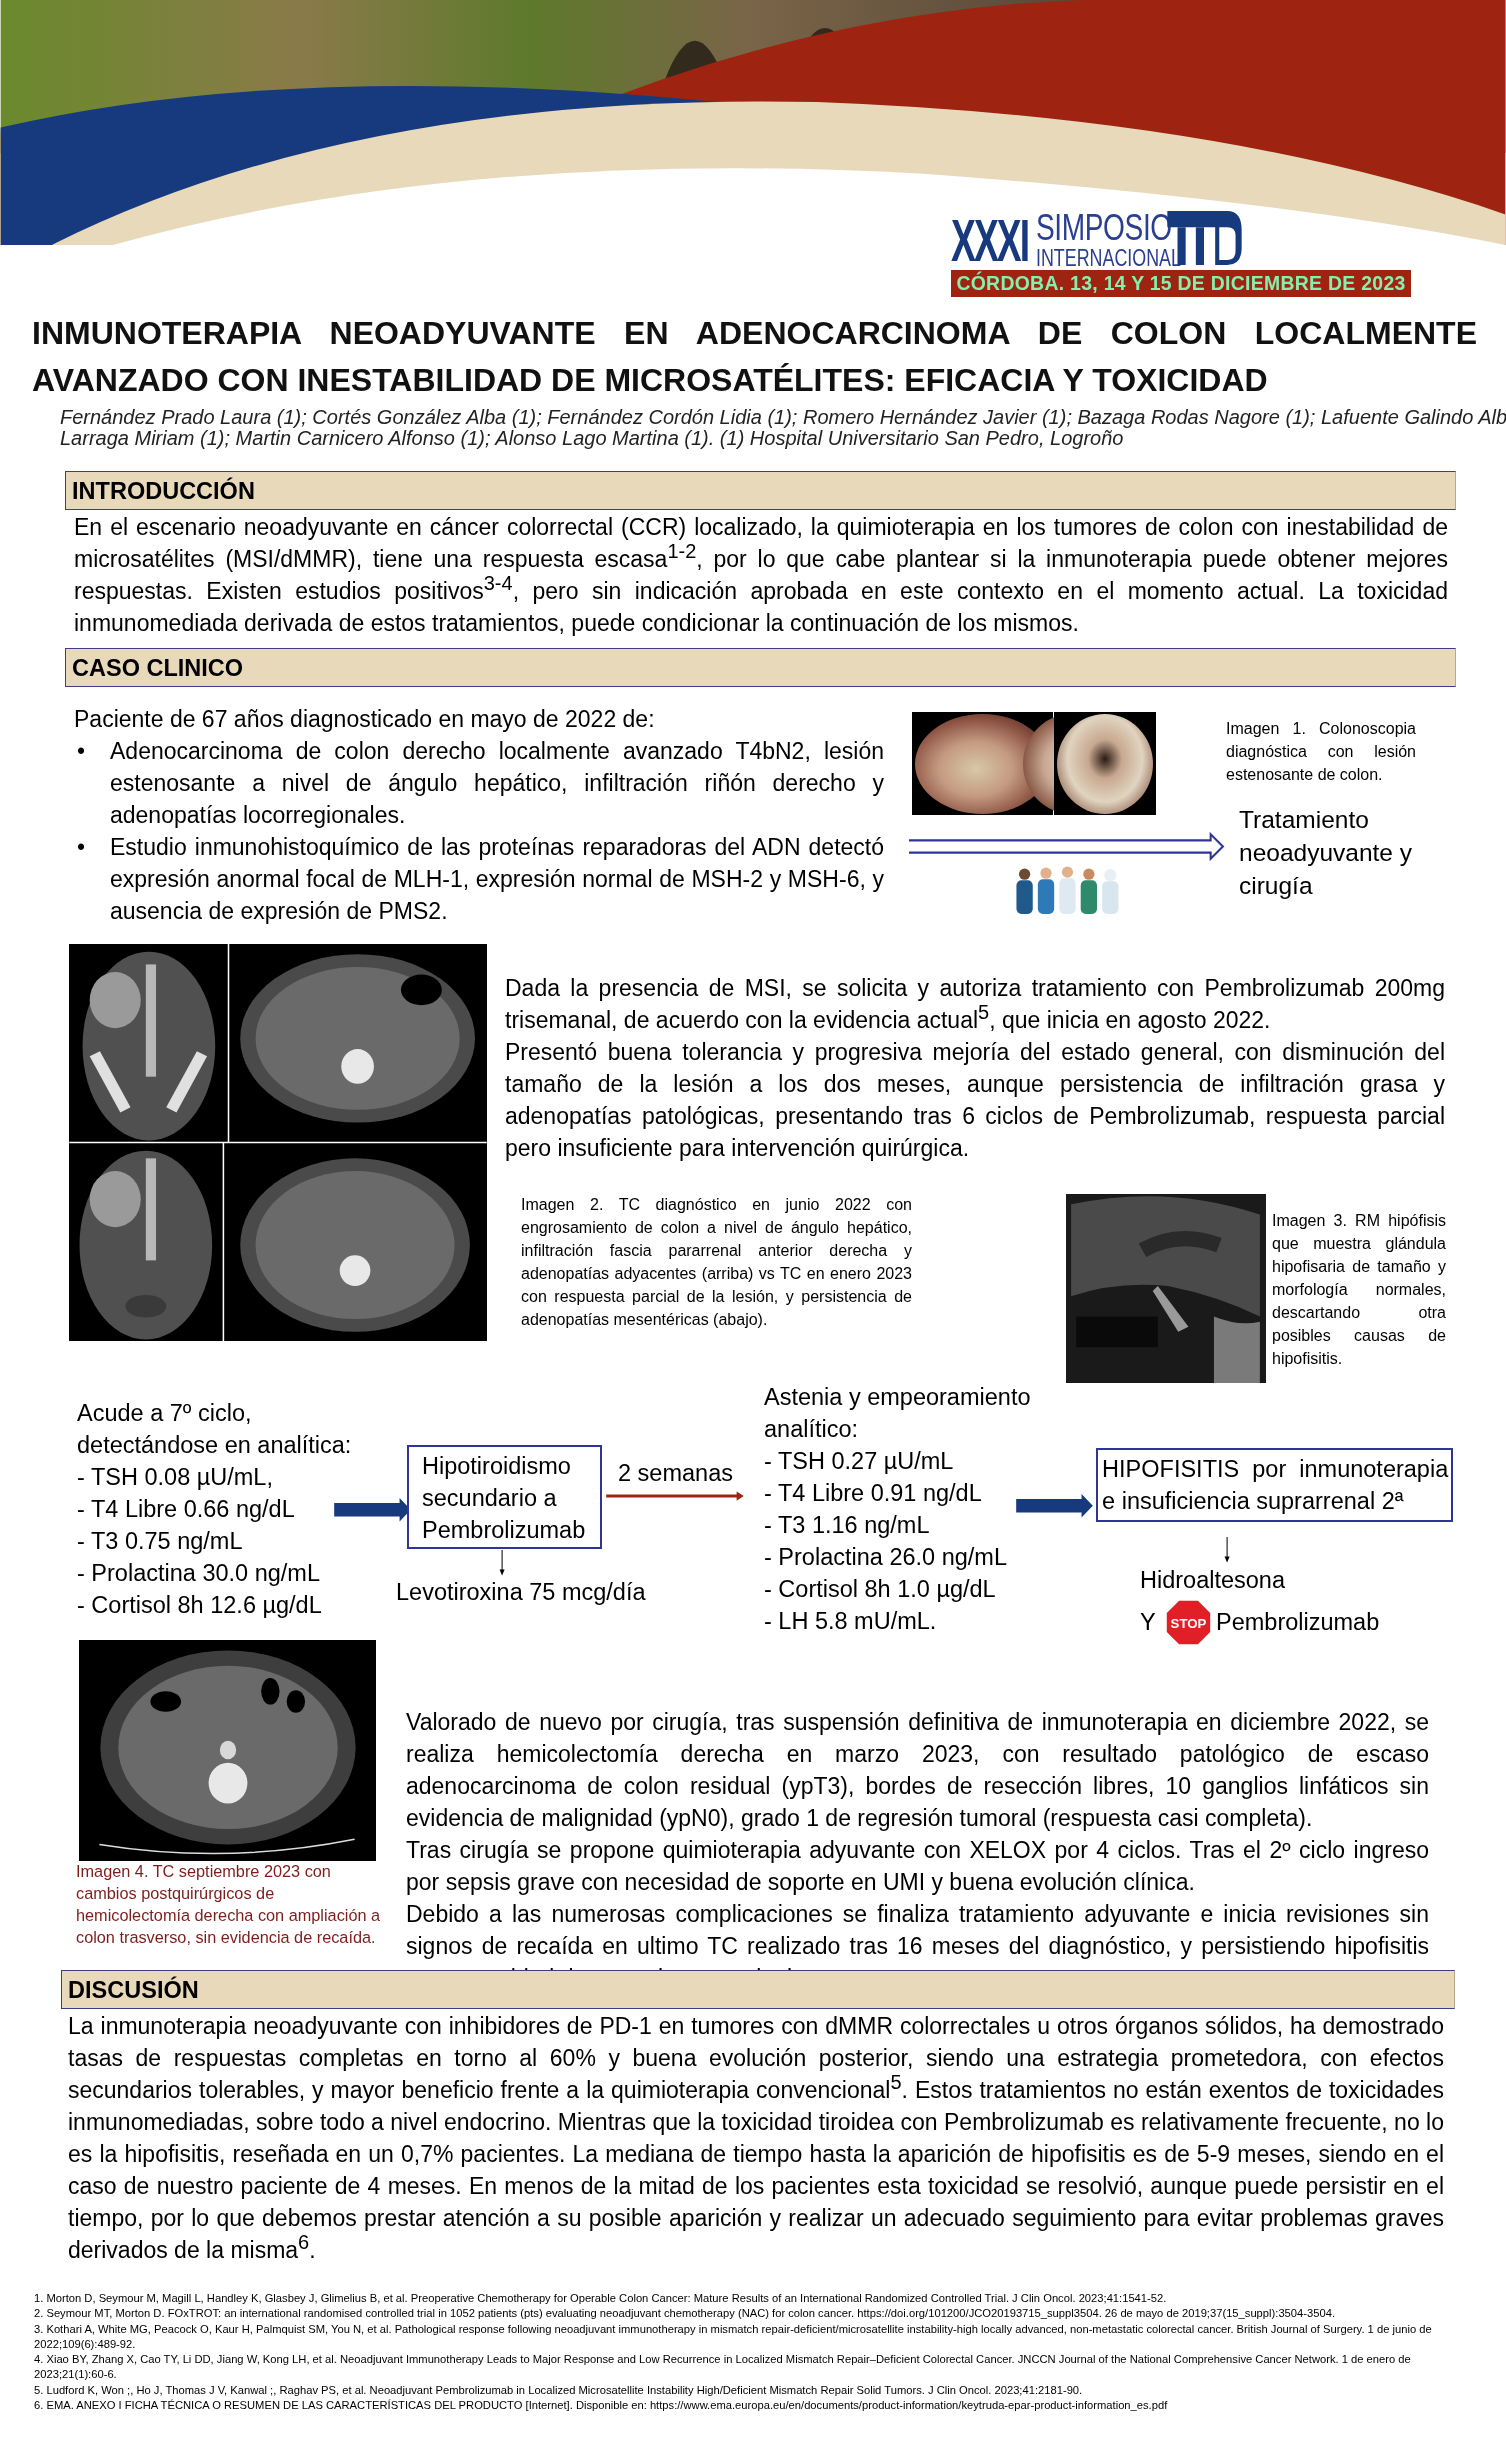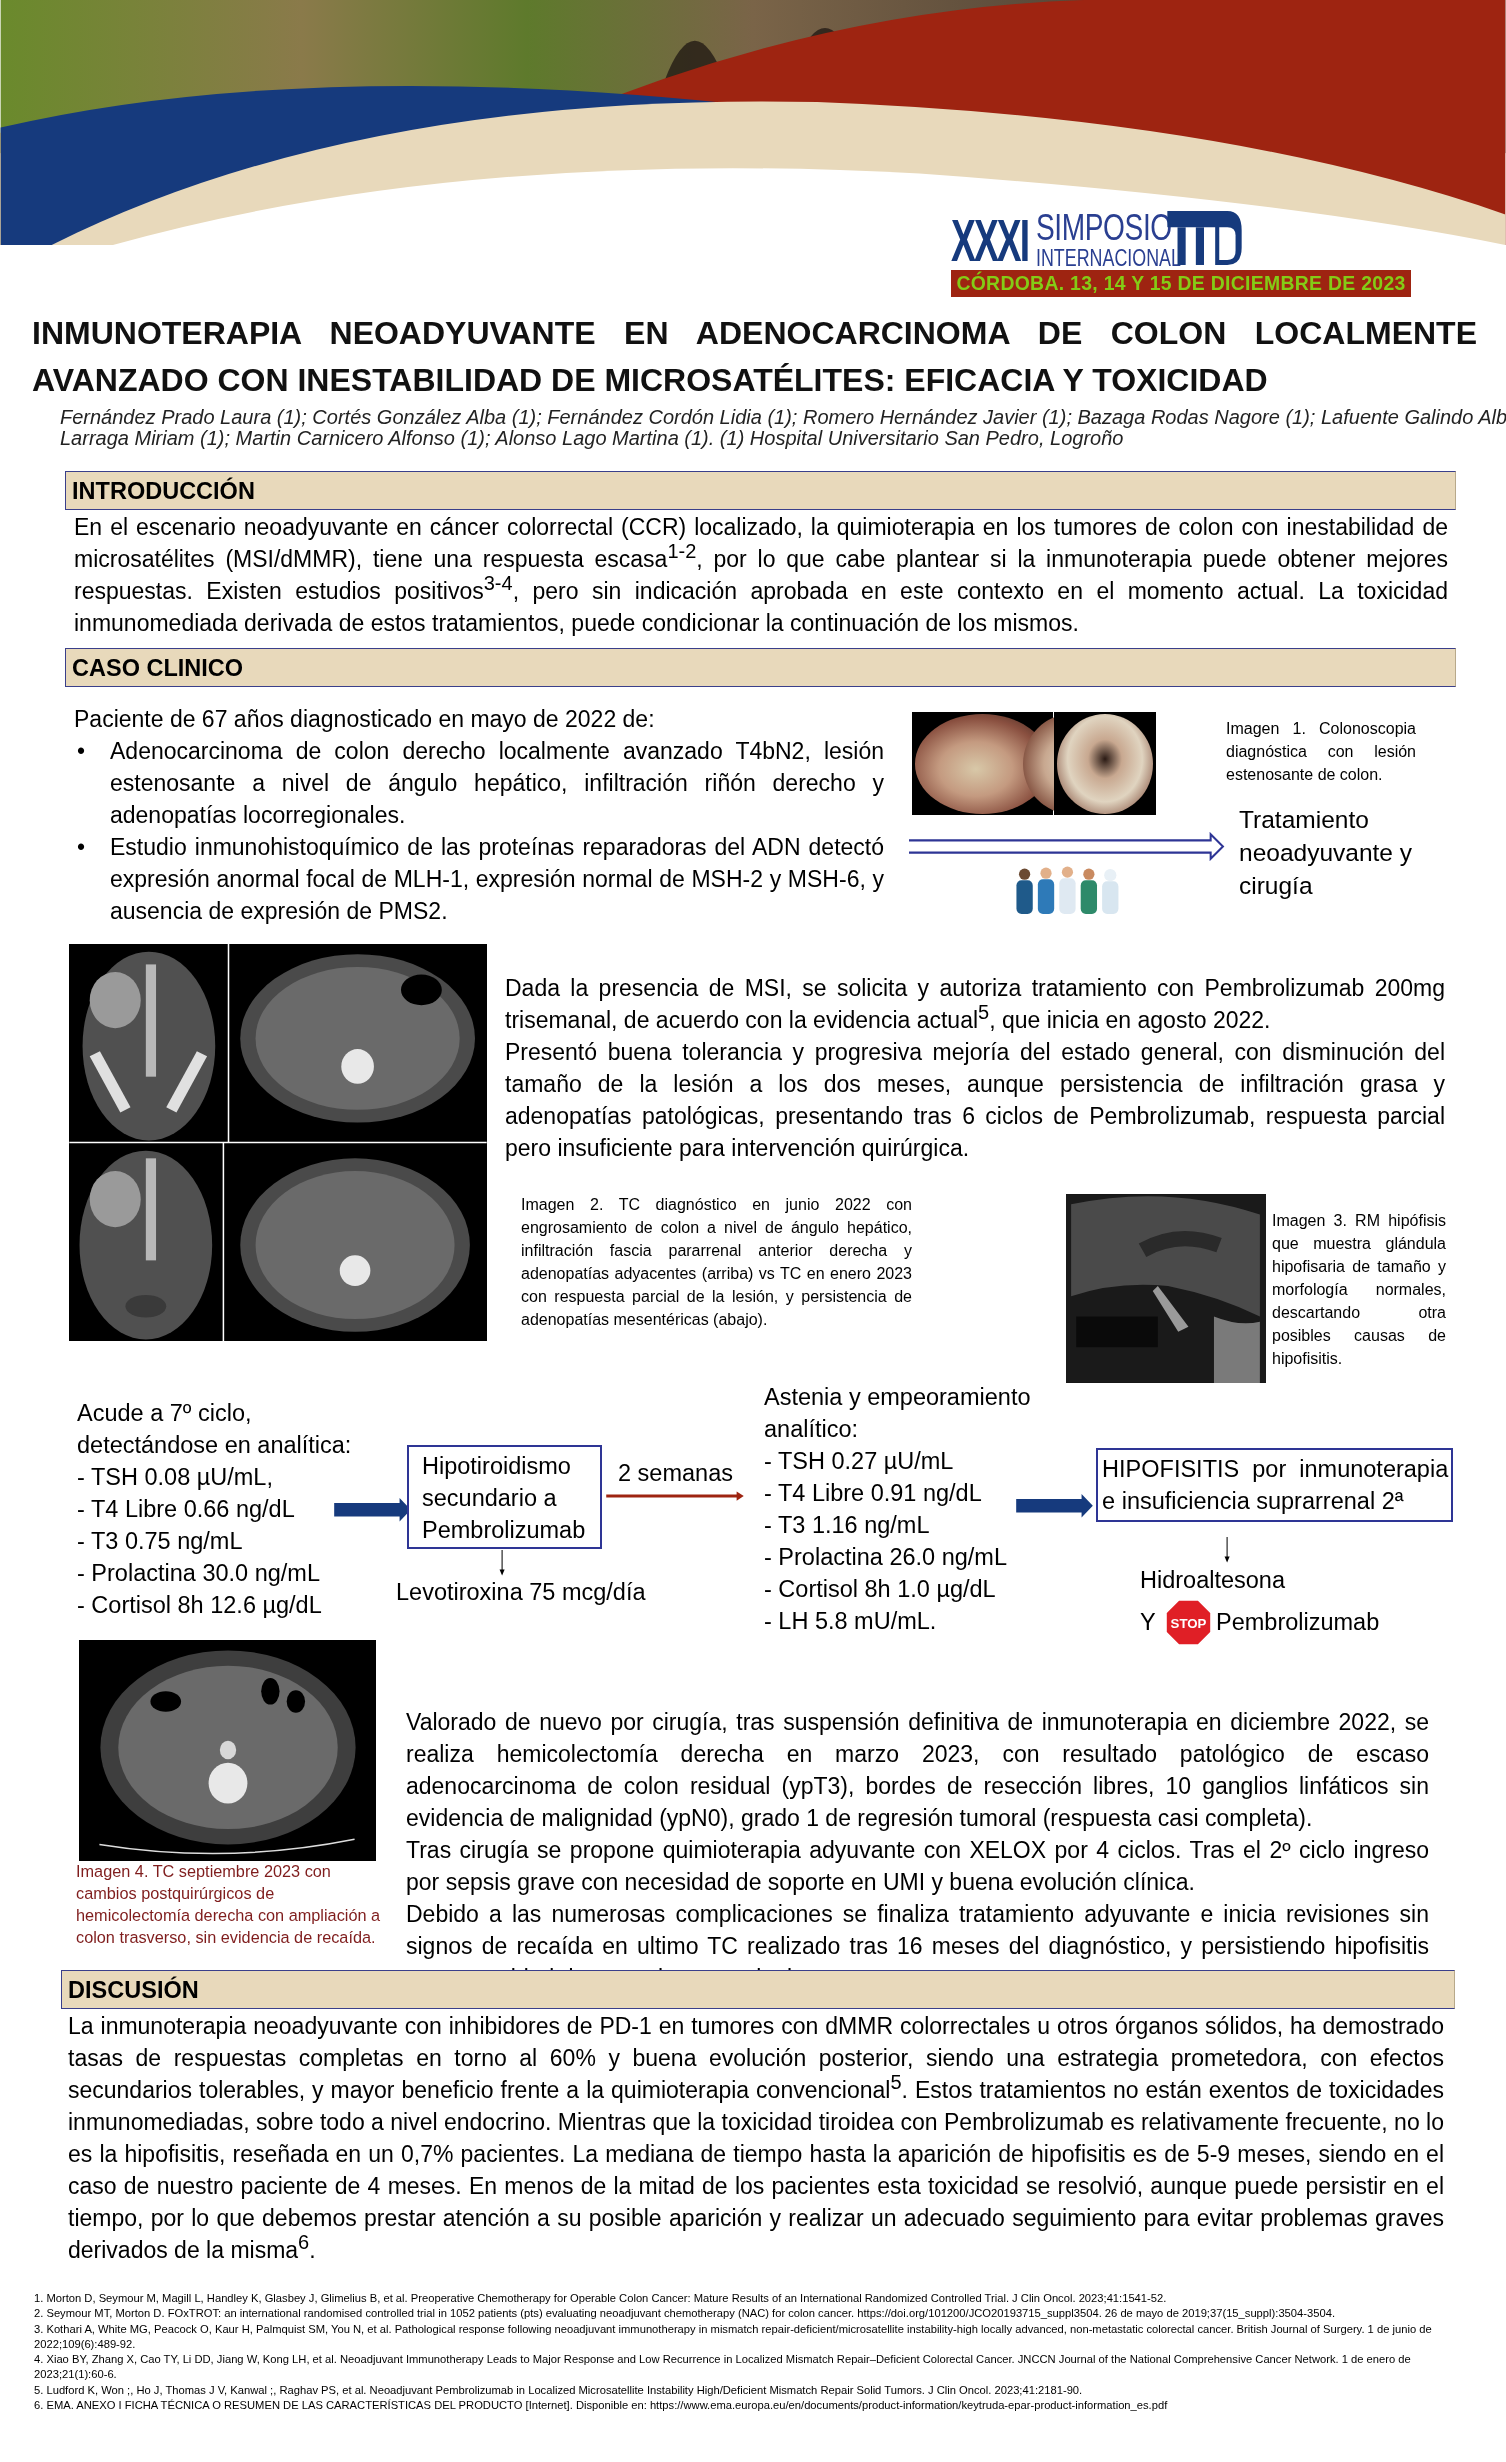--- a/index.html
+++ b/index.html
@@ -5,21 +5,21 @@
   * { box-sizing: border-box; margin: 0; padding: 0; }
   html, body { width: 1506px; height: 2462px; background: #ffffff; overflow: hidden; }
   body { position: relative; font-family: "Liberation Sans Narrow", "Liberation Sans", sans-serif; color: #000; }
   .abs { position: absolute; }
 
   
   #hdr-bg { left: 0; top: 0; width: 1506px; height: 245px; }
   .logo-xxxi { font-family: "Liberation Sans", sans-serif; font-weight: 900; color: #163a7d; font-size: 60px; letter-spacing: -3.1px; transform: scaleX(0.62); transform-origin: left top; line-height: 1; }
   .logo-simp { font-family: "Liberation Sans", sans-serif; color: #2a3f91; font-size: 36px; line-height: 1; transform: scaleX(0.78); transform-origin: left top; letter-spacing: -0.5px; }
   .logo-intl { font-family: "Liberation Sans", sans-serif; color: #2a3f91; font-size: 23.5px; line-height: 1; transform: scaleX(0.76); transform-origin: left top; }
-  .logo-date { background: #9e2411; color: #84cc16; font-family: "Liberation Sans", sans-serif; font-weight: bold; font-size: 19.4px; text-align: center; line-height: 26.6px; letter-spacing: 0.3px; }
+  .logo-date { background: #9e2411; color: #86efac; font-family: "Liberation Sans", sans-serif; font-weight: bold; font-size: 19.4px; text-align: center; line-height: 26.6px; letter-spacing: 0.3px; }
 
   .title { font-family: "Liberation Sans", sans-serif; font-weight: bold; font-size: 32px; line-height: 47px; color: #111; text-align: justify; text-align-last: justify; }
   .title2 { text-align-last: left; }
   .authors { font-family: "Liberation Sans", sans-serif; font-style: italic; font-size: 20px; line-height: 21.5px; color: #222; }
 
   
   .sec-bar { background: #e8d9bb; border: 1.5px solid #3a3f8a; border-right-color: #b8a98a; border-left-color: #3a3f8a; }
   .sec-bar span { position: absolute; left: 6.1px; top: 50%; transform: translateY(-50%); font-weight: bold; font-size: 23.5px; color: #000; font-family: "Liberation Sans Narrow", "Liberation Sans", sans-serif; }
 
   .body-text { font-size: 23px; line-height: 32px; text-align: justify; color: #000; font-family: "Liberation Sans Narrow", "Liberation Sans", sans-serif; }

